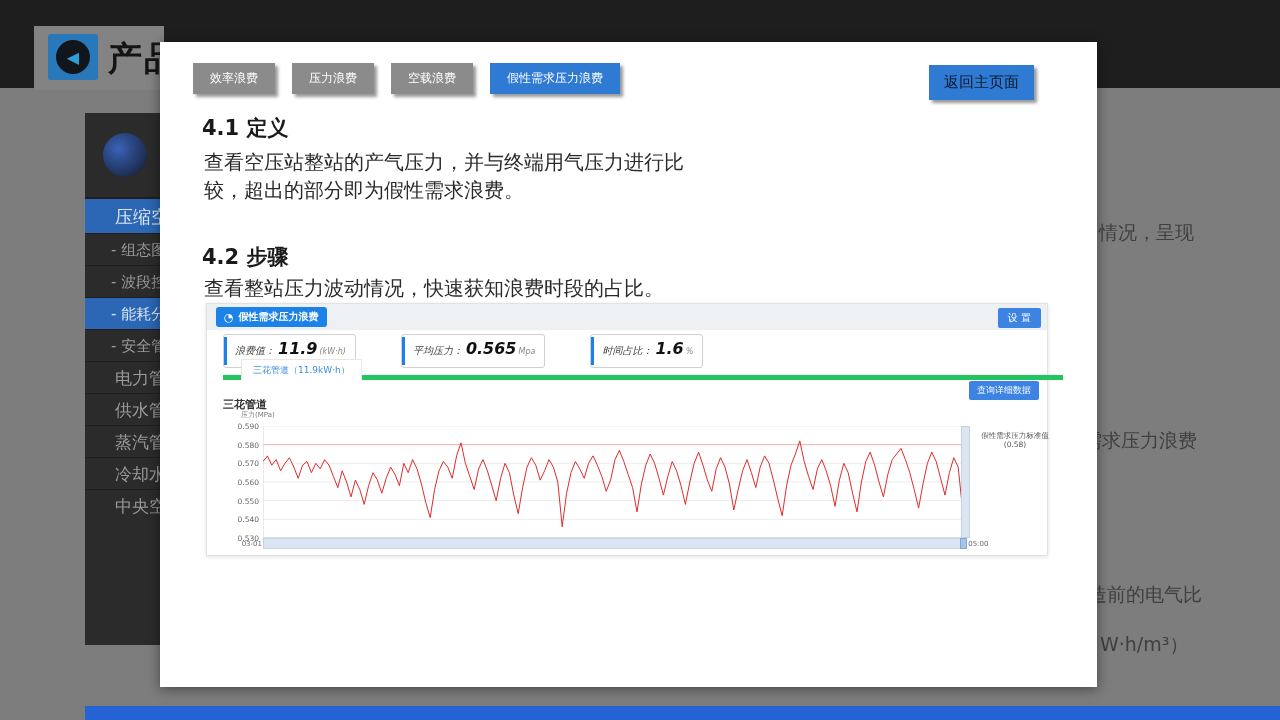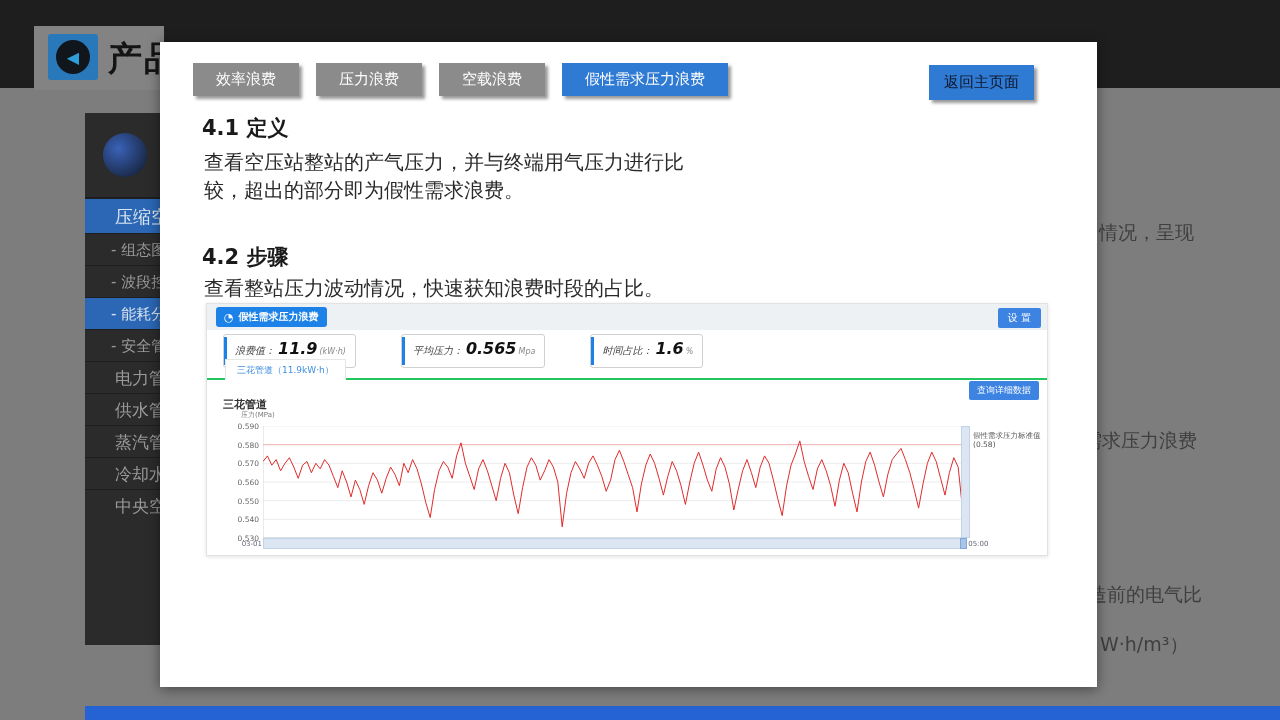--- a/index.html
+++ b/index.html
@@ -29,21 +29,21 @@
   .sb-item.active{ background:#2b67b5; color:#d8e4f0; }
 
   .footer-strip{ position:absolute; left:85px; top:706px; width:1195px; height:14px; background:#2563d4; }
 
   .clip-text{ position:absolute; color:#3f3f3f; font-size:19px; white-space:nowrap; z-index:1; }
 
   
   .modal{ position:absolute; left:160px; top:42px; width:937px; height:645px; background:#ffffff;
           box-shadow:0 2px 12px rgba(0,0,0,.45); z-index:10; }
   .tab-row{ position:absolute; left:33px; top:21px; display:flex; gap:17px; }
-  .waste-tab{ background:#8b8b8b; color:#ffffff; font-size:15px; padding:7px 23px; border:none;
+  .waste-tab{ background:#8b8b8b; color:#ffffff; font-size:12px; padding:7px 17px; border:none;
           box-shadow:3px 3px 3px rgba(70,70,70,.55); cursor:pointer; white-space:nowrap;
           font-family:inherit; }
   .waste-tab.active{ background:#2f7ad3; }
   .back-btn{ position:absolute; left:769px; top:23px; background:#2f7ad3; color:#0f172a; border:none;
           font-size:15px; padding:8px 15px; box-shadow:3px 3px 3px rgba(70,70,70,.55);
           cursor:pointer; font-family:inherit; }
   .sec-heading{ position:absolute; font-size:21px; font-weight:bold; color:#1a1a1a; }
   .sec-body{ position:absolute; font-size:20px; color:#2a2a2a; line-height:28px; width:505px; }
 
   
@@ -55,37 +55,37 @@
   .shot-badge .gicon{ font-size:11px; font-weight:normal; }
   .btn-blue-sm{ position:absolute; background:#3c83e2; color:#fff; border:none; border-radius:2px;
          font-size:10px; padding:3px 10px; cursor:pointer; font-family:inherit; white-space:nowrap; }
   .stats-row{ position:absolute; left:16px; top:30px; display:flex; gap:45px; }
   .stat-box{ position:relative; border:1px solid #d0d0d0; border-radius:3px; background:#fff;
          padding:4px 9px 9px 11px; display:flex; align-items:baseline; white-space:nowrap;font-style:italic; }
   .stat-box::before{ content:""; position:absolute; left:0; top:2px; bottom:2px; width:3px; background:#1c82e8; }
   .stat-label{ font-size:10px; color:#444; }
   .stat-value{ font-size:16px; font-weight:bold; color:#111; margin-left:3px; }
   .stat-unit{ font-size:8px; color:#888; margin-left:2px; }
-  .pipe-tabbar{ position:absolute; left:0; top:55px; width:100%; height:21px; border-bottom:2px solid #22c55e; }
+  .pipe-tabbar{ position:absolute; left:16px; top:55px; width:100%; height:21px; border-bottom:5px solid #22c55e; }
   .pipe-tab{ position:absolute; left:18px; top:0; height:21px; padding:0 11px; line-height:20px;
          border:1px solid #e6e6e6; border-bottom:1px solid #fff; background:#fff; color:#3f8fe0;
          font-size:9px; cursor:pointer; white-space:nowrap; }
   .query-btn{ left:auto; right:8px; top:77px; font-size:9px; padding:3px 8px; }
   .chart-title{ position:absolute; left:16px; top:93px; font-size:11px; font-weight:bold; color:#333; }
   .ylabel{ position:absolute; left:34px; top:106px; font-size:7px; color:#777; }
   .plot{ position:absolute; left:56px; top:122px; width:704px; height:112px; }
   .ytick{ position:absolute; font-size:7.5px; color:#666; width:30px; text-align:right; left:22px; }
   .xtick{ position:absolute; font-size:7px; color:#667; transform:translateX(-50%); top:236px; white-space:nowrap; }
   .zoom-band{ position:absolute; left:56px; top:234px; width:704px; height:11px; background:#dce6f2;
          border:1px solid #c3d2e5; }
   .zoom-handle{ position:absolute; right:-1px; top:-1px; width:7px; height:11px; background:#a9c4e6; border:1px solid #7ea8d8; }
   .vslider{ position:absolute; left:754px; top:122px; width:9px; height:112px; background:#dce6f2;
          border:1px solid #c3d2e5; }
   .ref-annot{ position:absolute; left:766px; top:127px; width:84px; font-size:7.5px; line-height:9px;
-         color:#555; text-align:left; }
+         color:#555; text-align:center; }
 </style>
 </head>
 <body>
 
 <div class="stage">
 
   <div class="topbar"></div>
   <div class="title-patch"></div>
   <div class="logo-badge">
     <span class="circle">◀</span>

